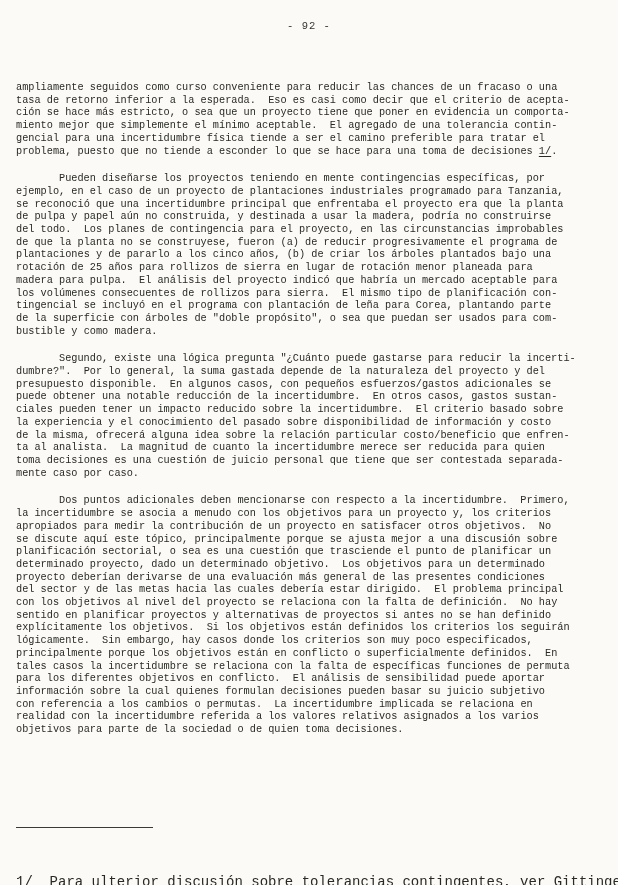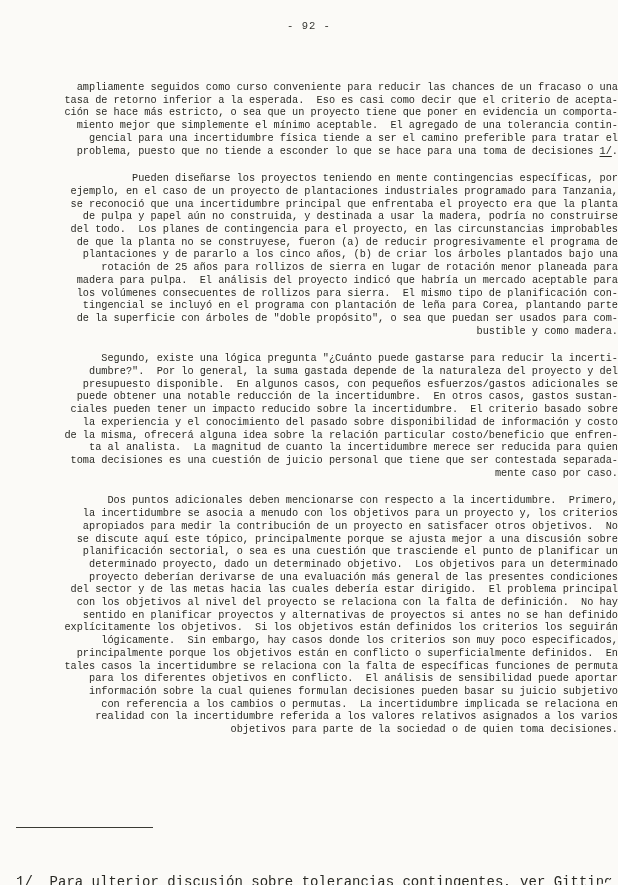--- a/index.html
+++ b/index.html
@@ -10,40 +10,38 @@
     font-family: "Liberation Mono", "DejaVu Sans Mono", monospace;
     color: #2a2a25;
     -webkit-font-smoothing: antialiased;
   }
   .page {
     position: relative;
     width: 618px;
     height: 885px;
     overflow: hidden;
     background: #fbfaf7;
-    border-radius: 22px;
   }
   .page-number {
     padding-top: 20px;
     text-align: center;
     font-size: 10.5px;
     line-height: 13px;
     letter-spacing: 1px;
     color: #33332e;
   }
   .content {
     margin: 48px 0 0 16px;
   }
   .para {
     white-space: pre;
     font-size: 10.25px;
     line-height: 12.7px;
     margin: 0 0 15px 0;
     letter-spacing: 0;
-    text-align: right;
   }
   .indent { text-indent: 43px; }
   .uref {
     text-decoration: underline;
     text-underline-offset: 2px;
   }
   .footnote-rule {
     position: absolute;
     left: 16px;
     top: 827px;

